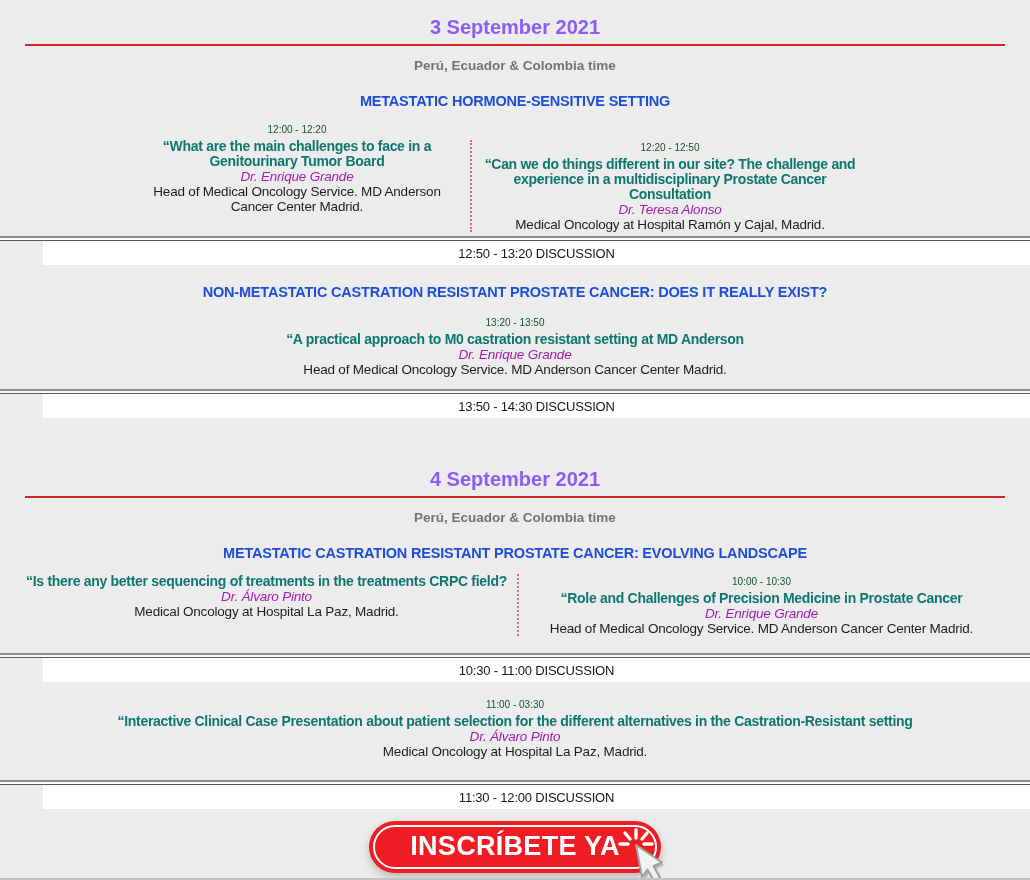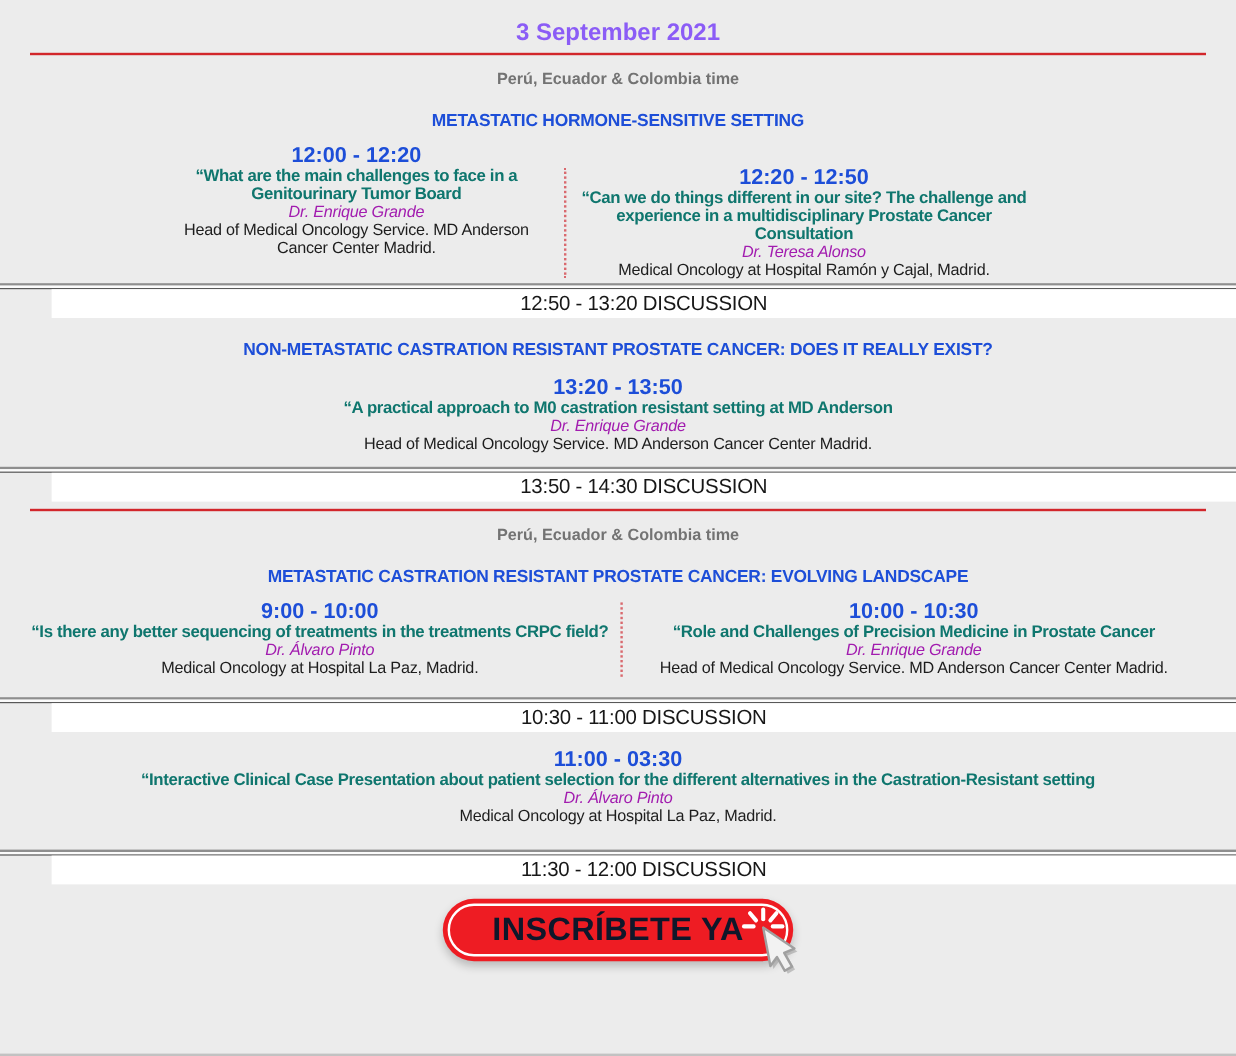--- a/index.html
+++ b/index.html
@@ -21,53 +21,53 @@
     margin-top:19px; text-align:center;
     font-size:14.5px; line-height:16px; font-weight:bold;
     color:#1d4ed8; letter-spacing:-0.2px;
   }
   .cols { display:flex; margin-top:13px; align-items:stretch; }
   .cols .col { text-align:center; }
   .d1-left  { width:470px; padding-left:132px; padding-right:8px; }
   .d1-right { flex:1; padding-right:168px; padding-left:6px; border-left:2px dotted #d9696e;margin-top:18px; }
   .d2-left  { width:517px; padding-left:20px; padding-right:4px; }
   .d2-right { flex:1; padding-right:30px; padding-left:4px; border-left:2px dotted #d9696e; }
-  .time { color:#1d4ed8; font-weight:bold; font-size:18px; line-height:15px; margin-bottom:2px; }
+  .time { color:#14532d; font-weight:normal; font-size:10px; line-height:15px; margin-bottom:2px; }
   .s-title { font-weight:bold; font-size:14px; line-height:15px; letter-spacing:-0.3px; white-space:pre-line; color:#0f766e; }
   .s-speaker { font-style:italic; font-size:13.5px; line-height:15px; letter-spacing:-0.2px; color:#a21caf; }
   .s-aff { font-size:13.5px; line-height:15px; letter-spacing:-0.2px; white-space:pre-line; color:#1d1d1d; }
   .single { margin-top:15px; text-align:center; }
   .disc { width:100%; }
   .disc .dl-a { height:2px; background:#8e8e8e; }
   .disc .dl-b { height:2px; background:#fbfbfb; }
   .disc .dl-c { height:1px; background:#585858; }
   .disc .bar {
     background:#ffffff; height:24px;
     display:flex; align-items:center; justify-content:center;
-    font-size:17px; letter-spacing:-0.2px; color:#171717;margin-left:43px;
+    font-size:13px; letter-spacing:-0.2px; color:#171717;margin-left:43px;
   }
   .disc-1 { margin-top:4px; }
   .disc-2 { margin-top:12px; }
   .day2 .date-title { padding-top:0; margin-top:50px; }
   .disc-3 { margin-top:17px; }
   .disc-4 { margin-top:21px; }
   .cta-wrap { margin-top:12px; display:flex; justify-content:center; }
   .cta {
     position:relative; width:292px; height:52px;
     background:#ee1c23; border:none; border-radius:26px;
     box-shadow:0 4px 8px rgba(0,0,0,0.22);
     cursor:pointer; overflow:visible;
     display:flex; align-items:center; justify-content:center;
   }
   .cta::before {
     content:""; position:absolute; inset:4px;
     border:2px solid #ffffff; border-radius:22px; pointer-events:none;
   }
   .cta-label {
-    color:#0f172a; font-weight:bold; font-size:27px; letter-spacing:0.3px;
+    color:#ffffff; font-weight:bold; font-size:27px; letter-spacing:0.3px;
     font-family:"Liberation Sans", sans-serif; line-height:1;
     padding-bottom:2px;
   }
   .cursor-icon { position:absolute; right:-12px; top:6px; width:58px; height:62px; pointer-events:none; }
 </style>
 </head>
 <body>
 
 <div class="page">
 
@@ -117,27 +117,27 @@
       <div class="dl-a"></div>
       <div class="dl-b"></div>
       <div class="dl-c"></div>
       <div class="bar">
           <span>13:50 - 14:30 DISCUSSION</span>
         </div>
     </div>
   </section>
 
   <section class="day2">
+    <h1 class="date-title">4 September 2021</h1>
     <div class="redline"></div>
     <div class="tz">Perú, Ecuador &amp; Colombia time</div>
     <h2 class="heading">METASTATIC CASTRATION RESISTANT PROSTATE CANCER: EVOLVING LANDSCAPE</h2>
 
     <div class="cols">
       <div class="col d2-left">
-        <div class="time">9:00 - 10:00</div>
         <div class="s-title">“Is there any better sequencing of treatments in the treatments CRPC field?</div>
         <div class="s-speaker">Dr. Álvaro Pinto</div>
         <div class="s-aff">Medical Oncology at Hospital La Paz, Madrid.</div>
       </div>
       <div class="col d2-right">
         <div class="time">10:00 - 10:30</div>
         <div class="s-title">“Role and Challenges of Precision Medicine in Prostate Cancer</div>
         <div class="s-speaker">Dr. Enrique Grande</div>
         <div class="s-aff">Head of Medical Oncology Service. MD Anderson Cancer Center Madrid.</div>
       </div>

